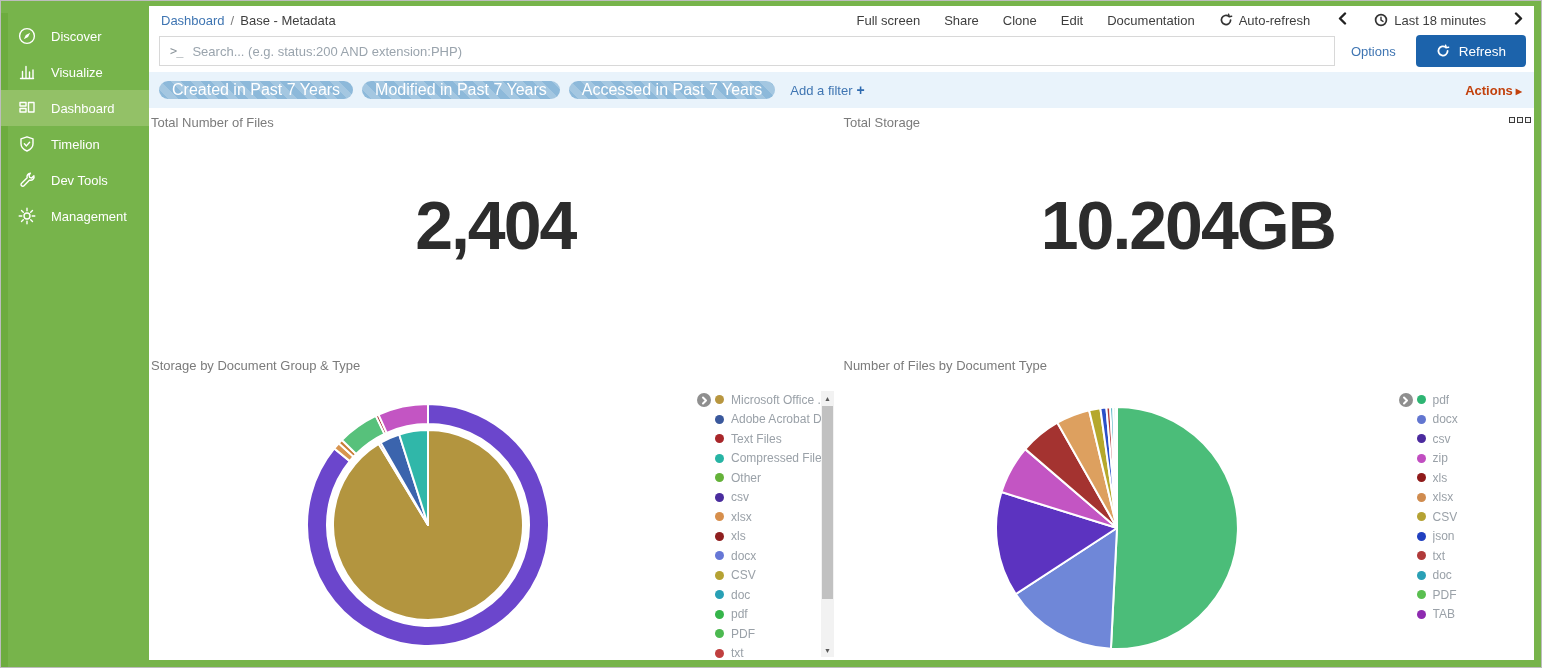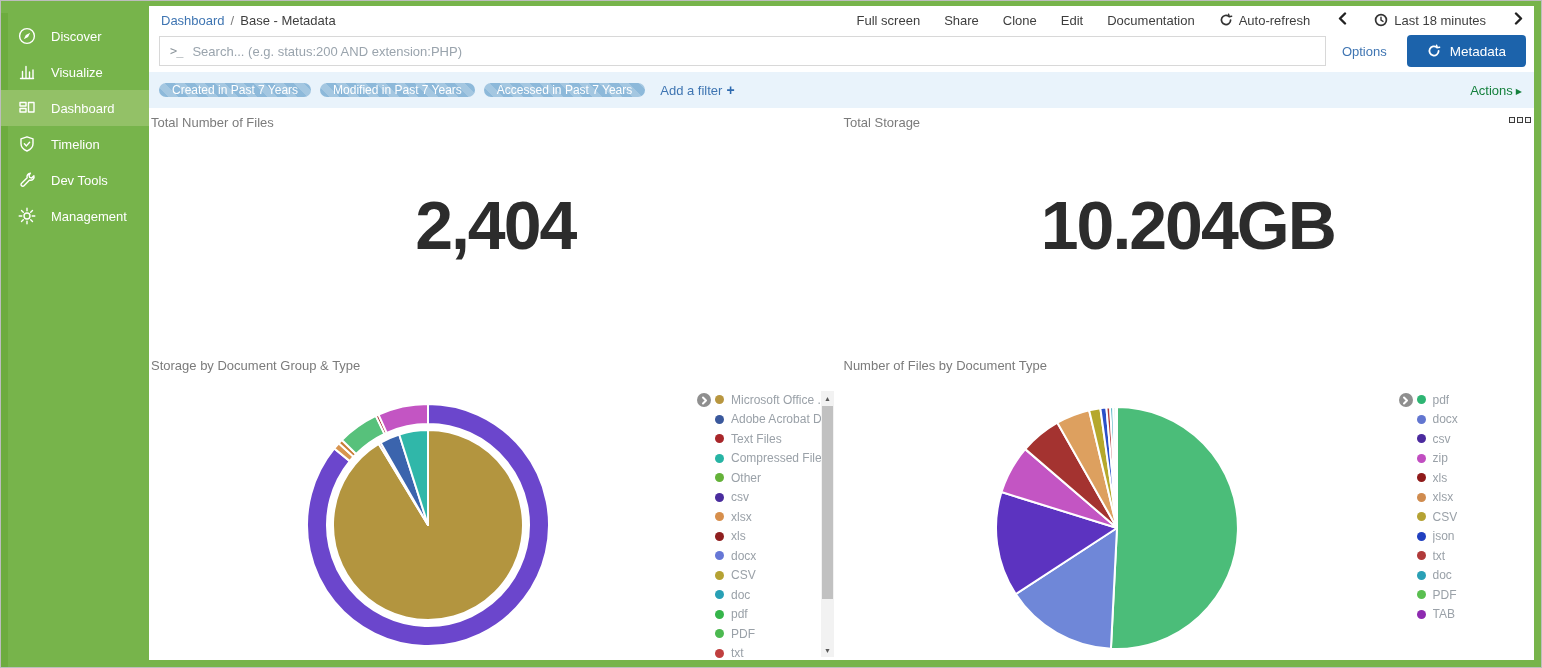--- a/index.html
+++ b/index.html
@@ -53,26 +53,26 @@
   .refresh-btn { background:#1c63ab; color:#fff; height:32px; padding:0 20px;
                  border:none; border-radius:4px; font-size:13.5px; display:flex;
                  align-items:center; gap:9px; cursor:pointer;
                  font-family:"Liberation Sans", sans-serif; }
   .refresh-btn svg { width:14px; height:14px; stroke:#fff; fill:none; stroke-width:1.8;
                      stroke-linecap:round; }
 
   
   .filter-bar { background:#e9f3fb; height:36px; display:flex; align-items:center;
                 padding:0 12px 0 10px; gap:9px; flex:0 0 auto; }
-  .pill { color:#fff; font-size:12px; padding:0 13px; border-radius:11px; cursor:pointer;
+  .pill { color:#fff; font-size:16px; padding:0 13px; border-radius:11px; cursor:pointer;
           white-space:nowrap;
           background:repeating-linear-gradient(45deg,#8db9da 0 7px,#a4c7e1 7px 14px); }
   .add-filter { color:#3f75b2; font-size:13px; margin-left:6px; cursor:pointer; }
   .add-filter .plus { font-weight:700; color:#2f6bb0; margin-left:4px; font-size:14px; }
-  .actions-link { margin-left:auto; color:#15803d; font-size:13px; cursor:pointer; }
+  .actions-link { margin-left:auto; color:#c2410c; font-size:13px; cursor:pointer;font-weight:bold; }
   .actions-link .caret { font-size:8px; vertical-align:1px; margin-left:3px; }
 
   
   .dash { flex:1; position:relative; display:flex; flex-direction:column; background:#fff; }
   .metric-row { display:flex; height:243px; flex:0 0 auto; }
   .charts-row { display:flex; flex:1; }
   .panel { flex:1; position:relative; overflow:hidden; }
   .panel-title { position:absolute; top:7px; left:2px; font-size:13px; color:#7b7b7b; }
   .metric-value { position:absolute; top:78px; width:100%; text-align:center; font-size:68px;
                   font-weight:700; color:#2c2c2c; letter-spacing:-2px; }
@@ -237,21 +237,21 @@
       <div class="search-box">
         <span class="prompt-glyph">&gt;_</span>
         <input type="text" placeholder="Search... (e.g. status:200 AND extension:PHP)" style="">
       </div>
       <span class="options-link">Options</span>
       <button class="refresh-btn">
         <svg viewBox="0 0 14 14">
             <path d="M11.6 7A4.6 4.6 0 1 1 9.9 3.4"></path>
           <path d="M9.6 1.2l.6 2.5 2.5-.5" stroke-width="1.4"></path>
           </svg>
-        <span>Metadata</span>
+        <span>Refresh</span>
       </button>
     </div>
 
     <div class="filter-bar">
       <span style="display:flex;gap:9px;">
 
           <span class="pill">Created in Past 7 Years</span>
 
           <span class="pill">Modified in Past 7 Years</span>
 

